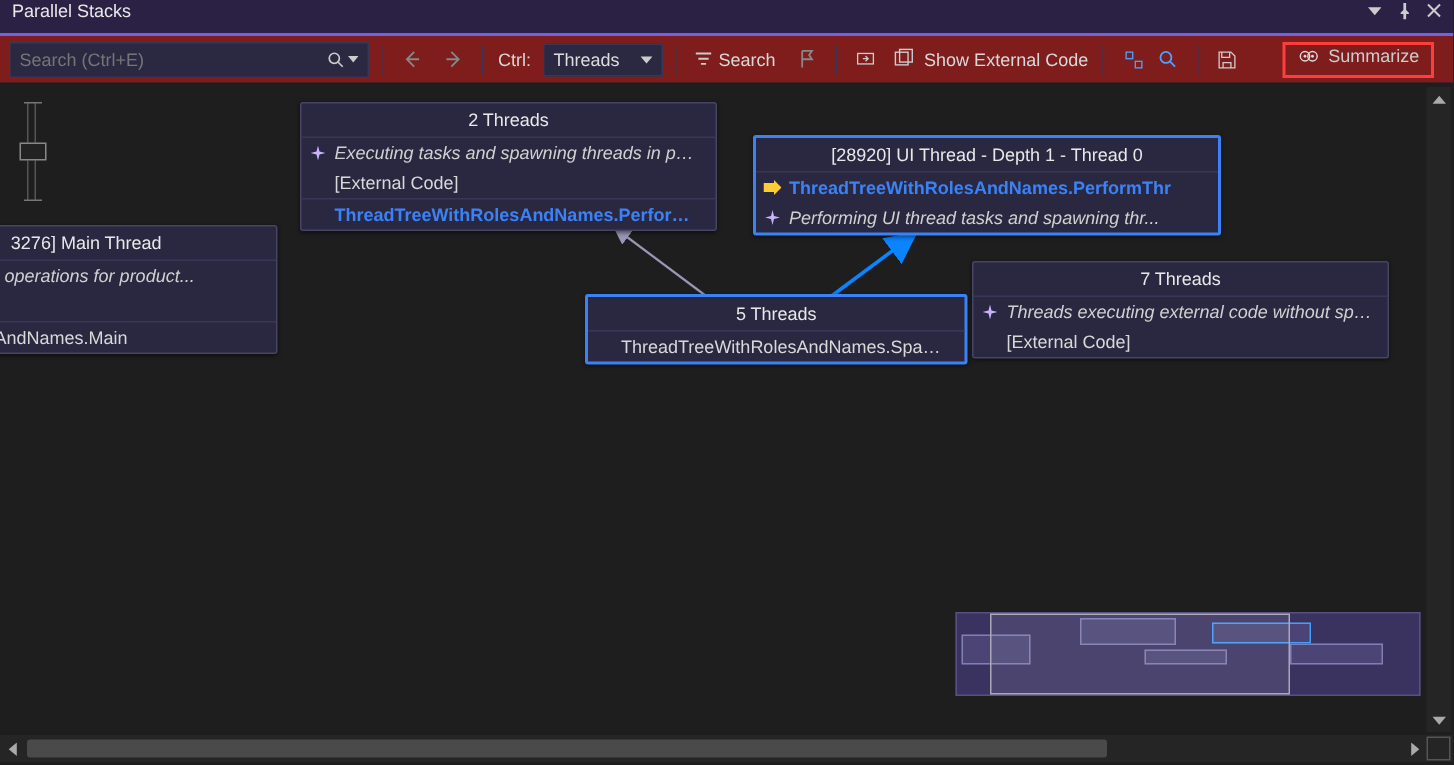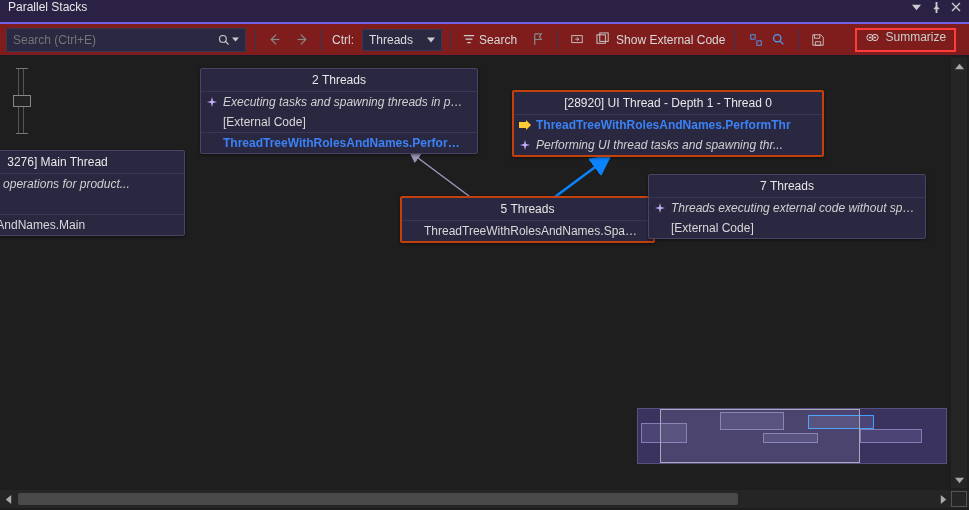--- a/index.html
+++ b/index.html
@@ -72,21 +72,21 @@
   }
   .node {
     position:absolute;
     background:#2a2740;
     border:1px solid #474464;
     border-radius:2px;
     font-size:12px;
     color:#d8d8d8;
     box-shadow: 0 1px 3px rgba(0,0,0,0.5);
   }
-  .node.selected { border:2px solid #c2410c;margin-left:10px; }
+  .node.selected { border:2px solid #3b82f6; }
   .node .hdr {
     padding:4px 8px;
     text-align:center;
     color:#e8e8e8;
     border-bottom:1px solid #3a3658;
   }
   .node .row {
     padding:3px 10px 3px 22px;
     position:relative;
     white-space:nowrap;

